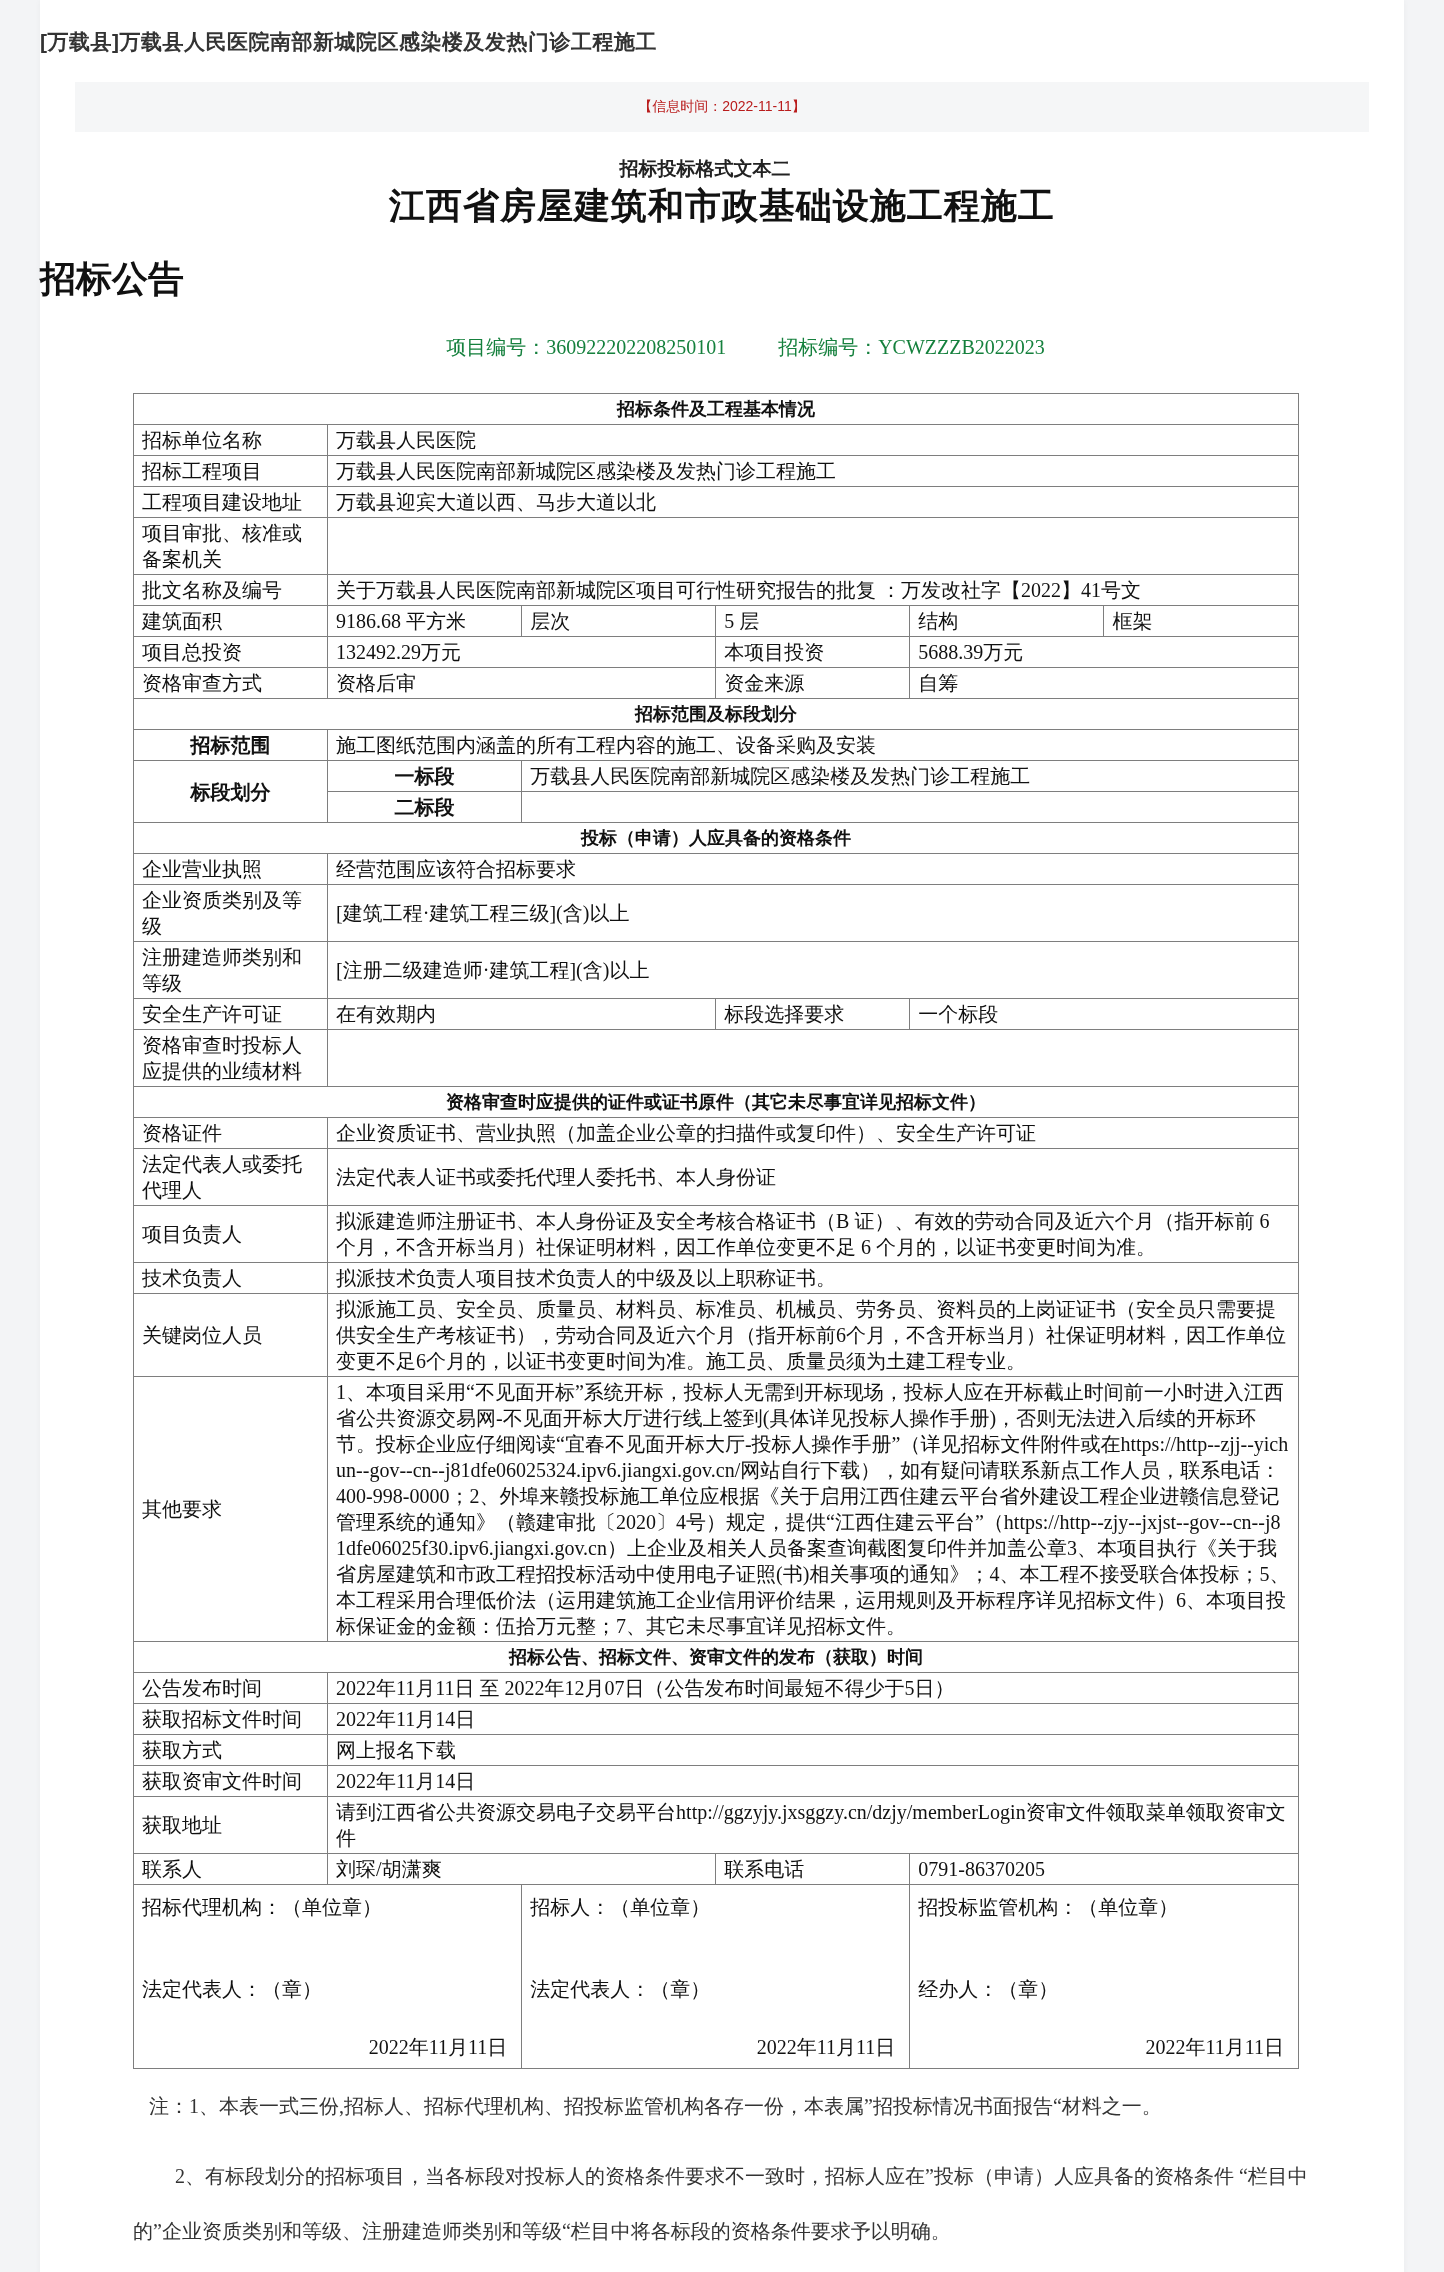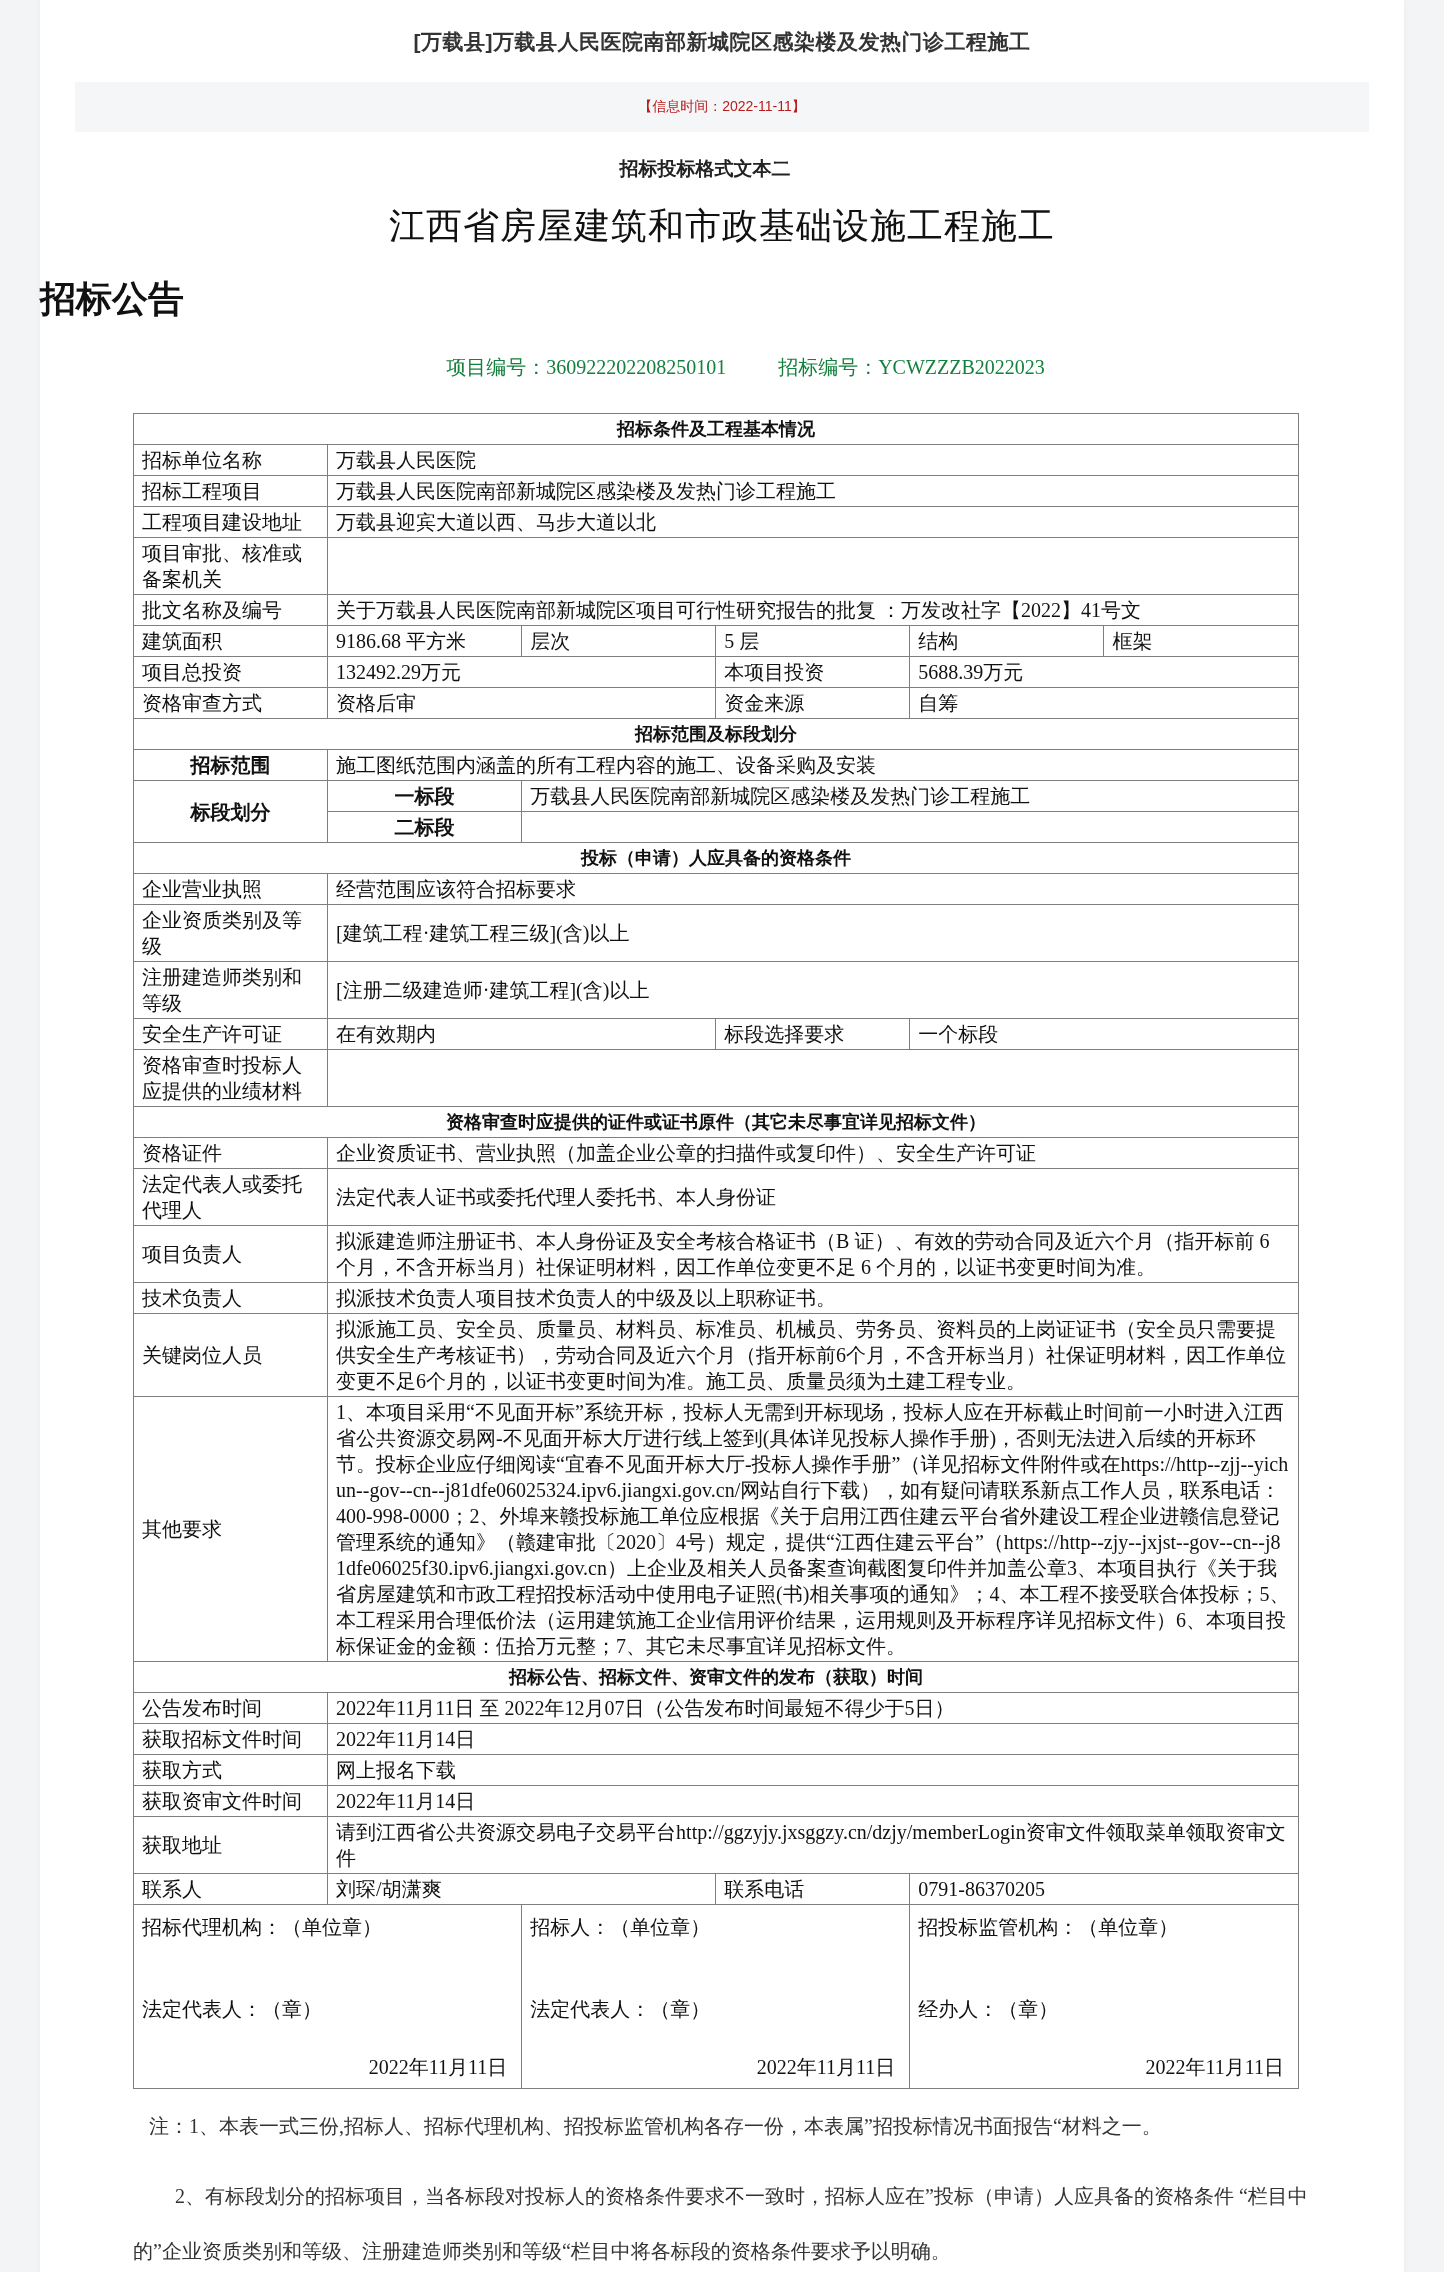--- a/index.html
+++ b/index.html
@@ -11,21 +11,21 @@
   }
   .page {
     width: 1364px;
     margin: 0 auto;
     background: #ffffff;
     min-height: 2272px;
     padding: 28px 0 40px;
     box-shadow: 0 0 6px rgba(0,0,0,0.04);
   }
   .doc-page-title {
-    text-align: center;
+    text-align: left;
     font-size: 21px;
     font-weight: bold;
     color: #333333;
     font-family: "Liberation Sans", "DejaVu Sans", sans-serif;
     letter-spacing: 0.5px;
   }
   .info-band {
     margin: 26px 35px 0;
     background: #f5f6f7;
     height: 50px;
@@ -40,23 +40,23 @@
     margin-top: 24px;
     text-align: center;
     padding-right: 34px;
     font-size: 19px;
     font-weight: bold;
     color: #222222;
   }
   .main-title {
     text-align: center;
     font-size: 36px;
-    font-weight: normal;
+    font-weight: bold;
     color: #111111;
-    margin-top: 20px;
+    margin-top: 0;
     letter-spacing: 1px;
   }
   .main-subtitle {
     text-align: left;
     font-size: 36px;
     font-weight: bold;
     color: #111111;
     margin-top: 24px;
   }
   .code-line {

